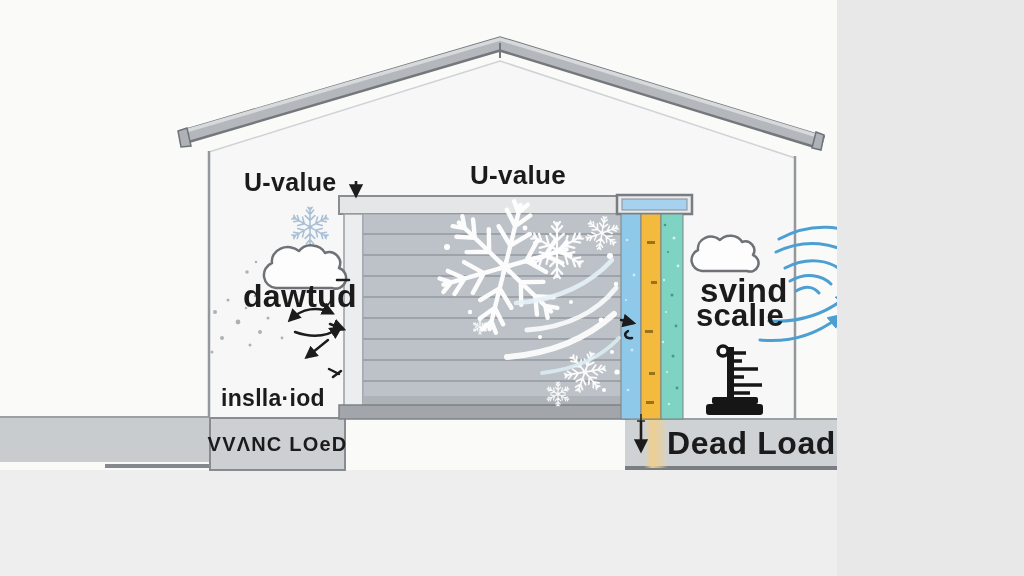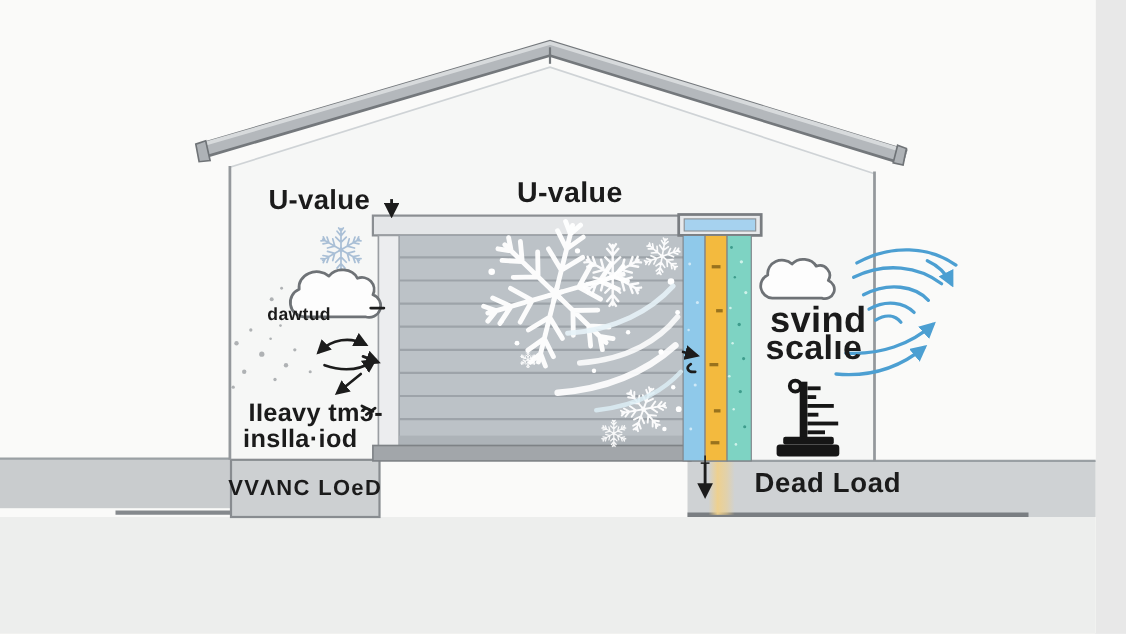--- a/index.html
+++ b/index.html
@@ -1,38 +1,38 @@
 <!DOCTYPE html>
 <html><head>
 <meta charset="utf-8">
 <style>
   html,body{margin:0;padding:0;background:#e8e8e8;}
   .canvas{
-    position:relative;width:996px;height:576px;overflow:hidden;
+    position:relative;width:837px;height:576px;overflow:hidden;
     background:#fafaf9;
     font-family:"Liberation Sans","DejaVu Sans",sans-serif;
   }
   .canvas svg{position:absolute;left:0;top:0;}
   .lbl{
     position:absolute;color:#1b1b1b;font-weight:700;white-space:nowrap;
     letter-spacing:.3px;
   }
   .lbl-uvalue-left {left:244px;top:168px;font-size:25px;}
   .lbl-uvalue-center{left:470px;top:160px;font-size:26px;}
-  .lbl-dawtud {left:243px;top:278px;font-size:16px;}
+  .lbl-dawtud {left:243px;top:278px;font-size:32px;}
   .lbl-ins1 {left:226px;top:362px;font-size:23px;}
   .lbl-ins2 {left:221px;top:385px;font-size:23px;}
   .lbl-windload{
     left:210px;top:418px;width:135px;height:52px;
     display:flex;align-items:center;justify-content:center;
     font-size:20px;letter-spacing:1.2px;
   }
   .lbl-svind {left:700px;top:272px;font-size:33px;}
   .lbl-scalie {left:696px;top:298px;font-size:31px;}
-  .lbl-deadload{left:686px;top:425px;font-size:25px;letter-spacing:.6px;}
+  .lbl-deadload{left:667px;top:425px;font-size:32px;letter-spacing:.6px;}
 </style>
 </head>
 <body>
 
 <div class="canvas">
 
   <svg width="1024" height="576" viewBox="0 0 1024 576">
     <defs>
       <marker id="ab" viewBox="0 0 10 10" refX="7.5" refY="5" markerWidth="5.5" markerHeight="5.5" orient="auto-start-reverse">
         <path d="M0,0 L10,5 L0,10 z" fill="#1C1C1C"></path>
@@ -238,20 +238,19 @@
     <g>
       <line x1="641" y1="414" x2="641" y2="421" stroke="#1C1C1C" stroke-width="1.4"></line>
       <path d="M641,421 L641,450" fill="none" stroke="#1C1C1C" stroke-width="2.6" marker-end="url(#ab)"></path>
       <line x1="637" y1="421" x2="645" y2="421" stroke="#1C1C1C" stroke-width="1.4"></line>
     </g>
   </svg>
 
   <div class="lbl lbl-uvalue-left">U-value</div>
   <div class="lbl lbl-uvalue-center">U-value</div>
   <div class="lbl lbl-dawtud">dawtud</div>
-  <div class="lbl lbl-ins1">IIeavy tmɔ-</div>
   <div class="lbl lbl-windload">VVΛNC LOeD</div>
   <div class="lbl lbl-ins2">inslla·iod</div>
   <div class="lbl lbl-svind">svind</div>
   <div class="lbl lbl-scalie">scalıe</div>
   <div class="lbl lbl-deadload">Dead Load</div>
 
 </div>
 
 </body></html>

